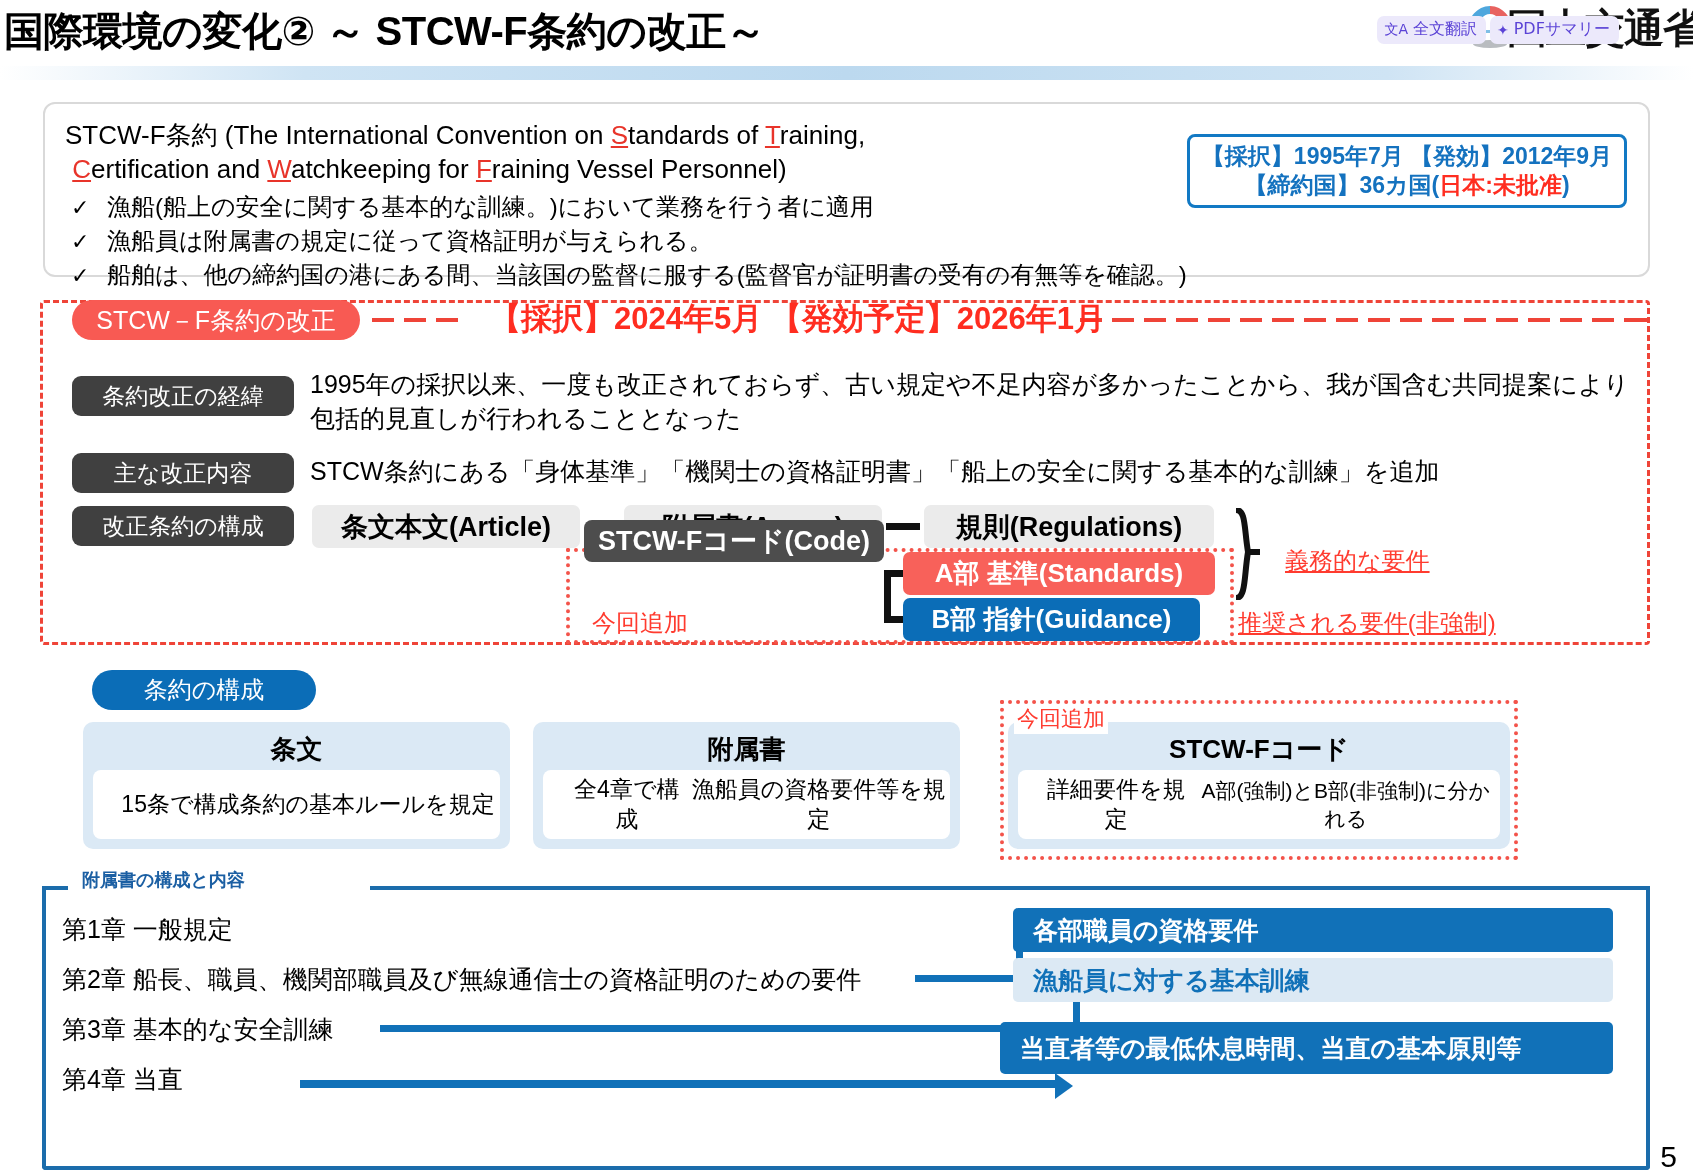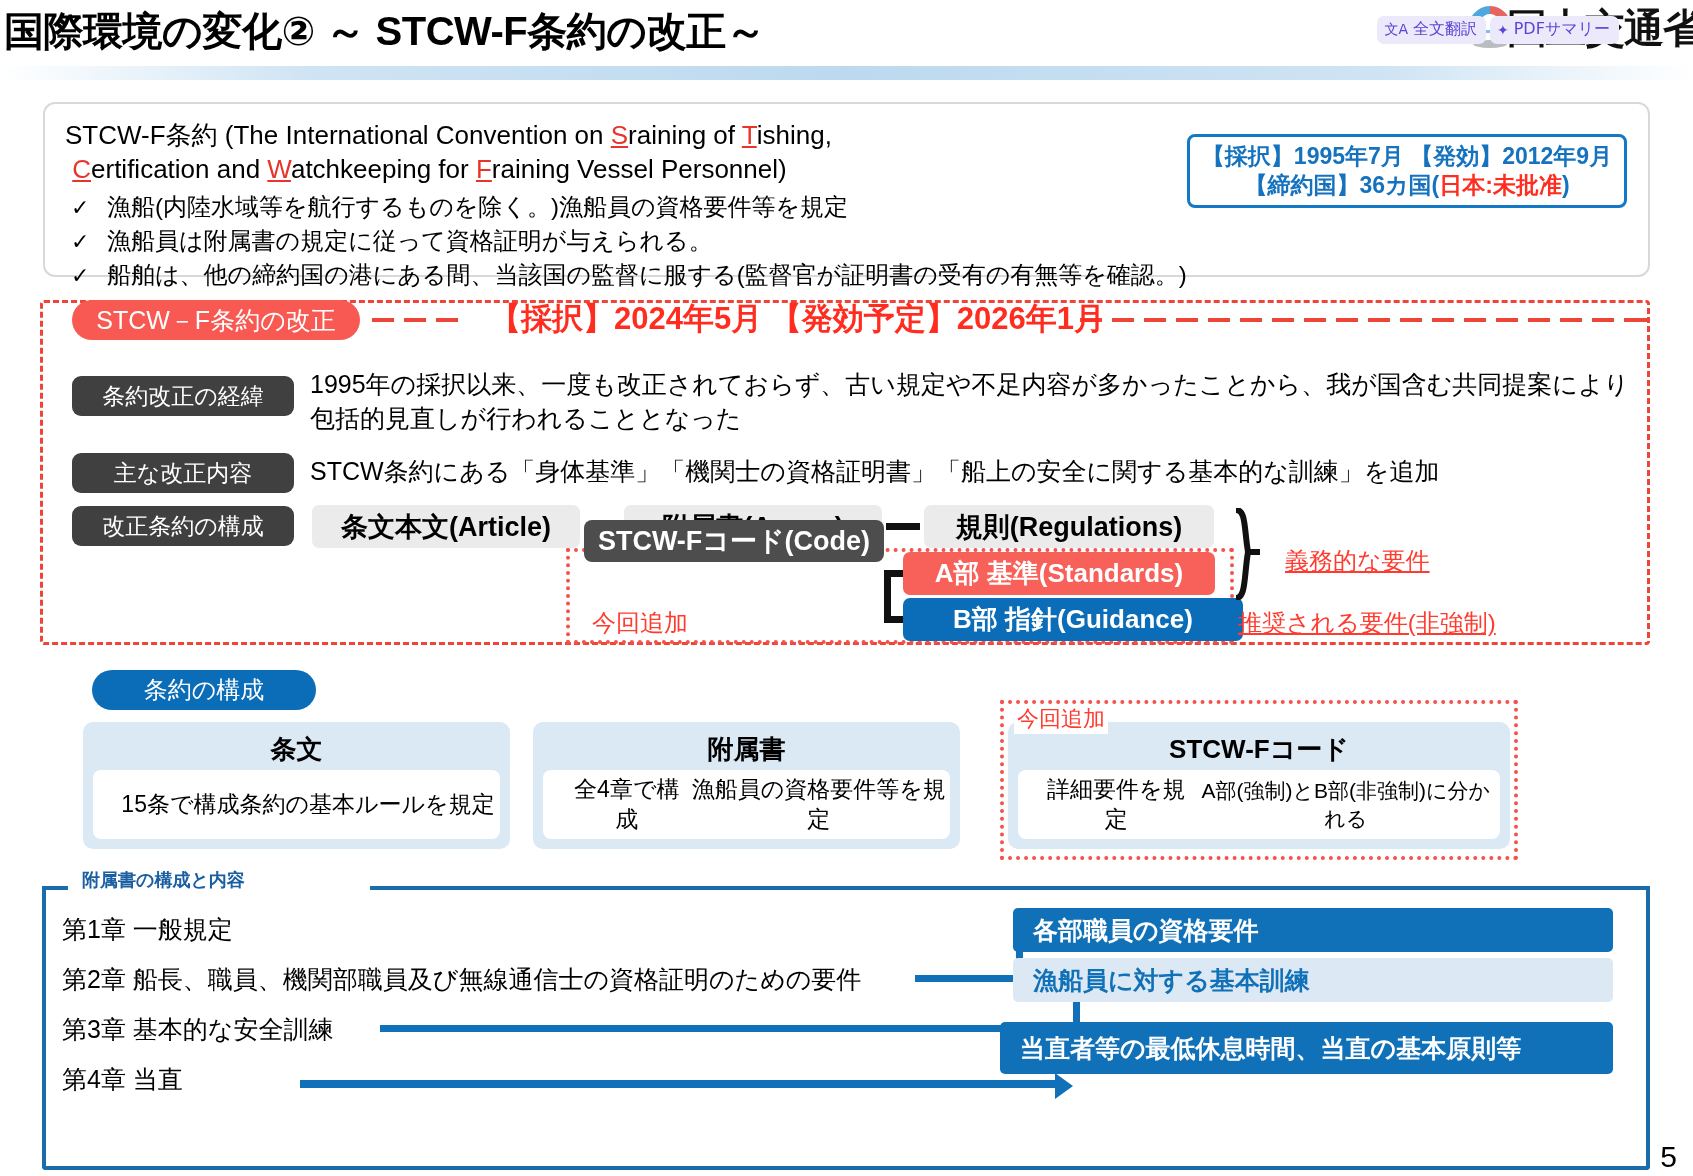--- a/index.html
+++ b/index.html
@@ -121,21 +121,21 @@
     position: absolute; left: 584px; top: 520px; width: 300px; height: 42px;
     background: #4d4d4d; color:#fff; border-radius: 8px; font-size: 27px; font-weight:bold;
     display:flex; align-items:center; justify-content:center; white-space:nowrap;
   }
   .part-a {
     position: absolute; left: 903px; top: 552px; width: 312px; height: 43px;
     background: #f8615a; color:#fff; border-radius: 7px; font-size: 26px; font-weight:bold;
     display:flex; align-items:center; justify-content:center; white-space:nowrap;
   }
   .part-b {
-    position: absolute; left: 903px; top: 598px; width: 340px; height: 43px;
+    position: absolute; left: 903px; top: 598px; width: 297px; height: 43px;
     background: #0b6db7; color:#fff; border-radius: 7px; font-size: 26px; font-weight:bold;
     display:flex; align-items:center; justify-content:center; white-space:nowrap;
   }
   .fork-v { position:absolute; left: 884px; top: 574px; width: 7px; height: 48px; background:#111; }
   .fork-h1{ position:absolute; left: 884px; top: 570px; width: 22px; height: 7px; background:#111; }
   .fork-h2{ position:absolute; left: 884px; top: 616px; width: 22px; height: 7px; background:#111; }
 
   .added-label {
     position:absolute; left: 592px; top: 607px; font-size: 24px; color: #ff3b2f; white-space:nowrap;
   }
@@ -239,27 +239,27 @@
       <span>全文翻訳</span>
     </div>
     <div class="ext-chip">
       <span class="g">✦</span>
       <span>PDFサマリー</span>
     </div>
   </div>
 
   <div class="card">
     <div class="card-en">
-      <div><span>STCW-F条約 (The International Convention on </span><span class="hl">S</span><span>raining of </span><span class="hl">T</span><span>ishing,</span></div>
+      <div><span>STCW-F条約 (The International Convention on </span><span class="hl">S</span><span>tandards of </span><span class="hl">T</span><span>raining,</span></div>
       <div>&nbsp;<span class="hl">C</span><span>ertification and </span><span class="hl">W</span><span>atchkeeping for </span><span class="hl">F</span><span>raining Vessel Personnel)</span></div>
     </div>
     <div class="bullets">
       <div class="row">
         <span class="chk">✓</span>
-        <span>漁船(内陸水域等を航行するものを除く。)漁船員の資格要件等を規定</span>
+        <span>漁船(船上の安全に関する基本的な訓練。)において業務を行う者に適用</span>
       </div>
       <div class="row">
         <span class="chk">✓</span>
         <span>漁船員は附属書の規定に従って資格証明が与えられる。</span>
       </div>
       <div class="row">
         <span class="chk">✓</span>
         <span>船舶は、他の締約国の港にある間、当該国の監督に服する(監督官が証明書の受有の有無等を確認。)</span>
       </div>
     </div>

